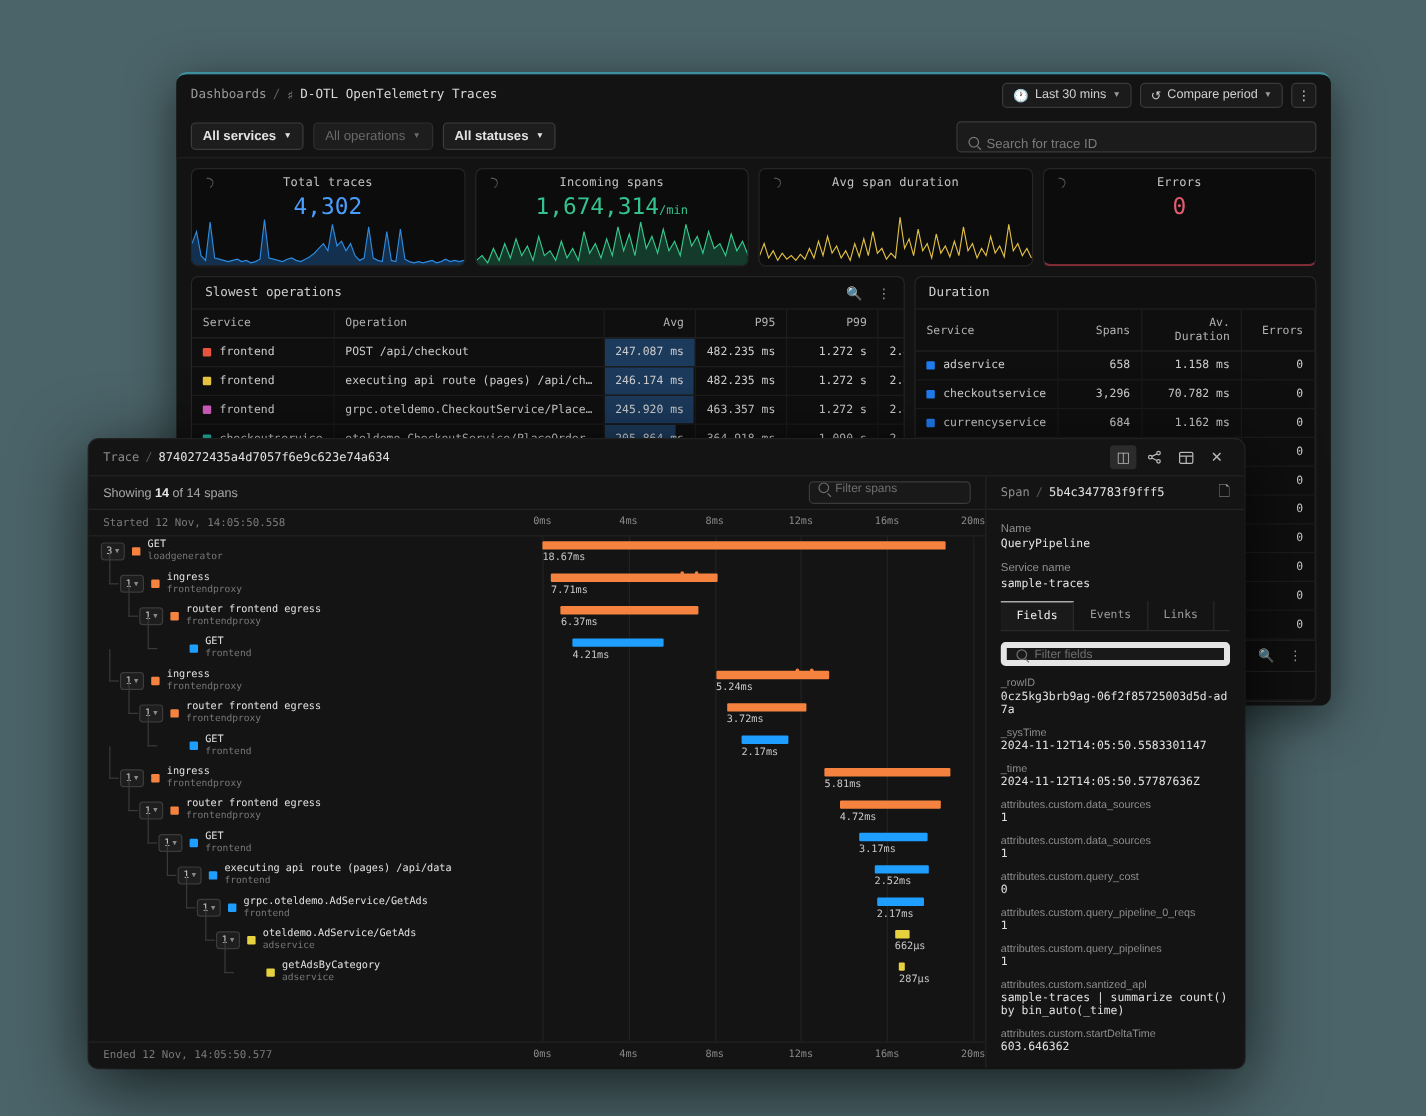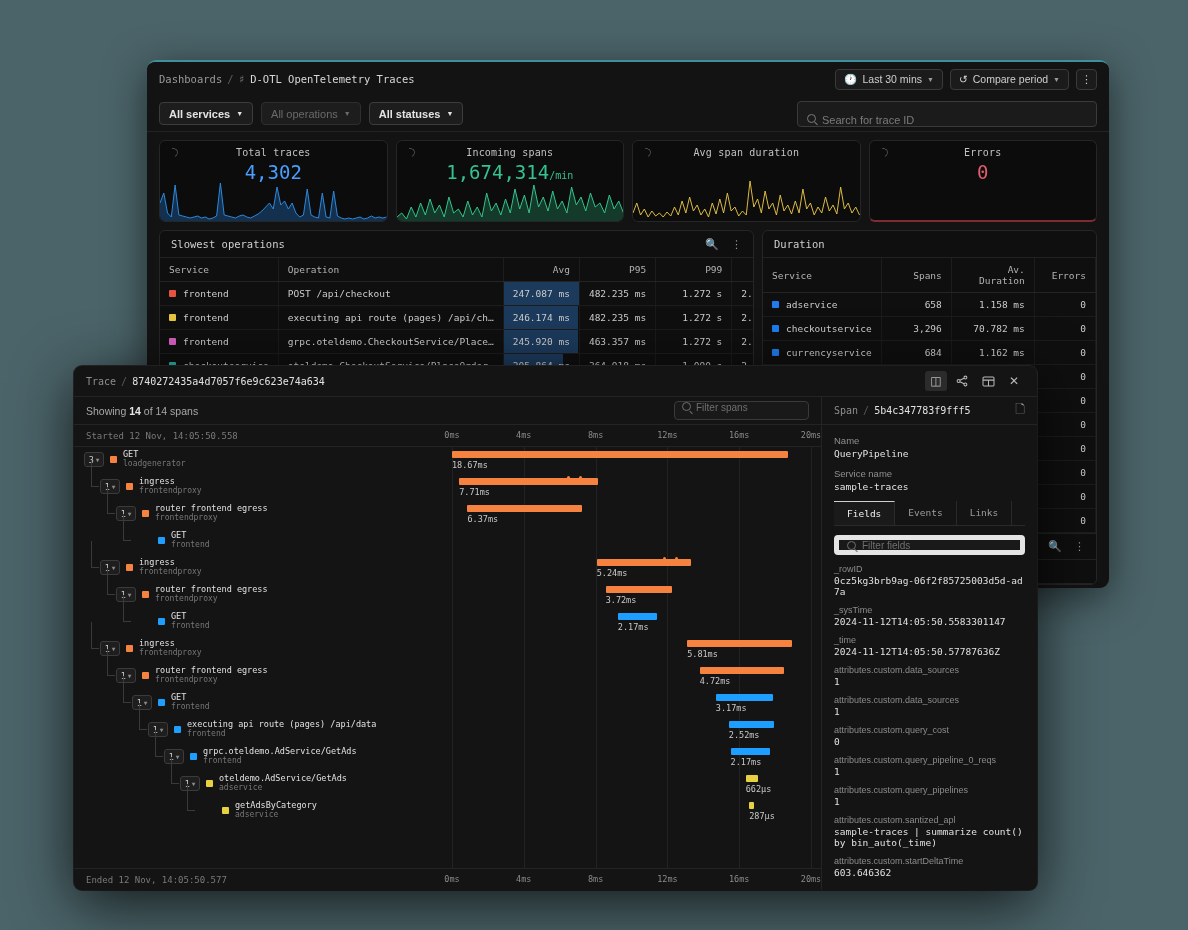--- a/index.html
+++ b/index.html
@@ -675,20 +675,24 @@
                 <span class="bar-lbl" style="left:4.3%">6.37ms</span>
               </div>
             </div>
             <div class="row" style="top: 81px;">
               <div class="tree">
                 <span class="sq" style="left:84px;background:#1e9eff"></span>
                 <span class="sp-name" style="left:97px">GET</span>
                 <span class="sp-svc" style="left:97px">frontend</span>
                 <div class="connector" style="left:49px;top:-14px;width:8px;height:27px"></div>
               </div>
+              <div style="position:absolute;left:378px;right:10px;top:0;height:27px">
+                <div class="bar" style="left:7%;width:21.1%;background:#1e9eff"></div>
+                <span class="bar-lbl" style="left:7%">4.21ms</span>
+              </div>
             </div>
             <div class="row" style="top: 108px;">
               <div class="tree">
                 <div class="badge" style="left:26px">
                   <span>1</span>
                   <span class="c">▼</span>
                 </div>
                 <span class="sq" style="left:52px;background:#f5833f"></span>
                 <span class="sp-name" style="left:65px">ingress</span>
                 <span class="sp-svc" style="left:65px">frontendproxy</span>

